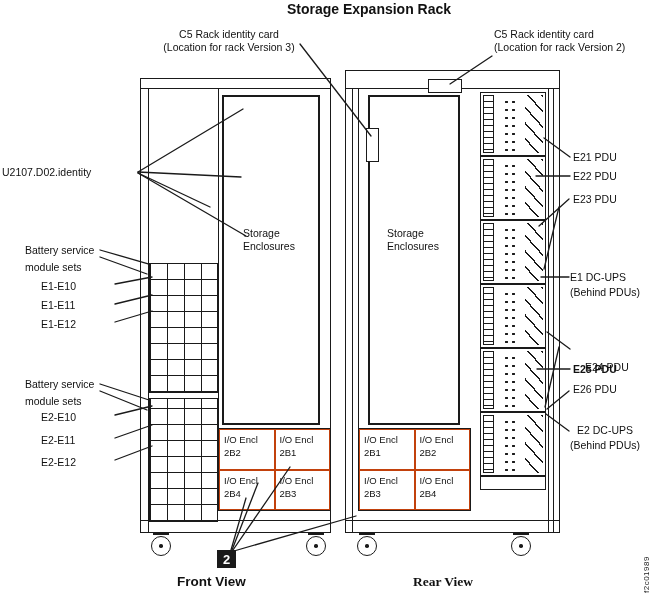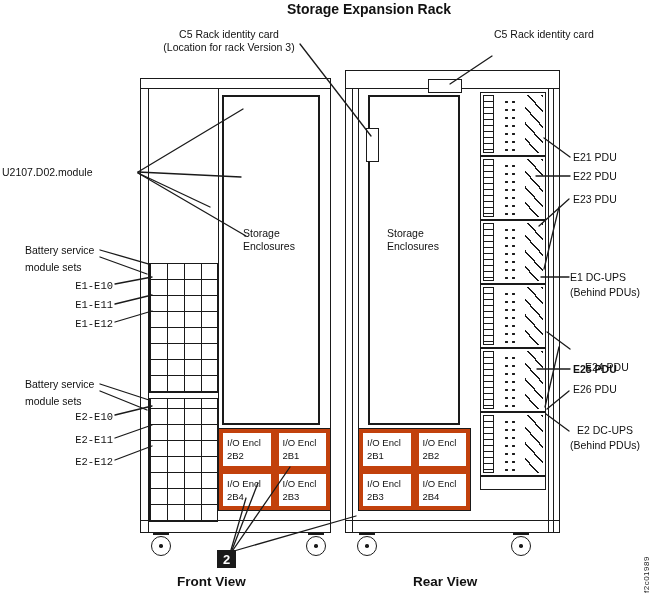--- a/index.html
+++ b/index.html
@@ -31,31 +31,31 @@
     position:absolute;left:20px;top:4px;bottom:4px;width:14px;
     background-image:radial-gradient(circle,#1a1a1a 1.1px,transparent 1.4px);
     background-size:7px 8px;background-position:2px 1px;
   }
   .pdu .hatch{
     position:absolute;right:2px;top:2px;bottom:2px;width:18px;
     background-image:repeating-linear-gradient(48deg,transparent 0 9px,#1a1a1a 9px 10.4px);
   }
   
   .io-grid{border:1.6px solid #1a1a1a;display:grid;grid-template-columns:1fr 1fr;grid-template-rows:1fr 1fr;background:#fff;z-index:3;}
-  .io-cell{border:4px solid #c2410c;font-size:9.5px;line-height:13px;padding:3px 0 0 4px;}
+  .io-cell{border:1px solid #c2410c;font-size:9.5px;line-height:13px;padding:3px 0 0 4px;}
   .io-cell span{display:block;}
   
   .caster{width:20px;height:20px;border:1.5px solid #1a1a1a;border-radius:50%;}
   .caster::after{content:"";position:absolute;left:7px;top:7px;width:3.5px;height:3.5px;background:#1a1a1a;border-radius:50%;}
   .caster::before{content:"";position:absolute;left:1px;right:1px;top:-4px;height:2px;background:#1a1a1a;}
   
   .lbl{font-size:10.5px;line-height:12.5px;white-space:nowrap;z-index:8;}
   .lbl .l{display:block;}
   .lbl.c{text-align:center;}
-  .lbl.r{width:72px;text-align:right;font-family:Liberation Mono, monospace;}
+  .lbl.r{width:72px;text-align:left;}
   .lbl.wide{line-height:17px;}
   .lbl.ups{line-height:15px;}
   .title{font-size:14px;font-weight:bold;white-space:nowrap;transform:translateX(-50%);z-index:8;}
   .view-label{font-size:13.5px;font-weight:bold;white-space:nowrap;z-index:8;}
   .callout{
     background:#1a1a1a;color:#fff;font-size:13px;font-weight:bold;
     width:19px;height:18px;display:flex;align-items:center;justify-content:center;z-index:9;
   }
   .figid{
     font-size:8px;color:#222;letter-spacing:0.5px;
@@ -210,22 +210,23 @@
       <line x1="234" y1="551" x2="356" y2="516"></line>
     </g>
   </svg>
 
   <div class="abs lbl c" style="left:150px;top:28px;width:158px;">
     <span class="l">C5 Rack identity card</span>
     <span class="l">(Location for rack Version 3)</span>
   </div>
   <div class="abs lbl" style="left:494px;top:28px;">
     <span class="l">C5 Rack identity card</span>
-  </div>
-  <div class="abs lbl" style="left:2px;top:166px;">U2107.D02.module</div>
+    <span class="l">(Location for rack Version 2)</span>
+  </div>
+  <div class="abs lbl" style="left:2px;top:166px;">U2107.D02.identity</div>
 
   <div class="abs lbl wide" style="left:25px;top:242px;">
     <span class="l">Battery service</span>
     <span class="l">module sets</span>
   </div>
   <div class="abs lbl r" style="left:41px;top:280px;">E1-E10</div>
   <div class="abs lbl r" style="left:41px;top:299px;">E1-E11</div>
   <div class="abs lbl r" style="left:41px;top:318px;">E1-E12</div>
 
   <div class="abs lbl wide" style="left:25px;top:376px;">
@@ -256,16 +257,16 @@
   <div class="abs lbl" style="left:573px;top:363px;font-weight:bold;">E25 PDU</div>
   <div class="abs lbl" style="left:573px;top:383px;">E26 PDU</div>
   <div class="abs lbl ups" style="left:570px;top:423px;text-align:center;">
     <span class="l">E2 DC-UPS</span>
     <span class="l">(Behind PDUs)</span>
   </div>
 
   <div class="abs callout" style="left:217px;top:550px;">2</div>
 
   <div class="abs view-label" style="left:177px;top:574px;">Front View</div>
-  <div class="abs view-label" style="left:413px;top:574px;">Rear View</div>
+  <div class="abs view-label" style="left:413px;top:574px;font-family:Liberation Serif, serif;">Rear View</div>
 
   <div class="abs figid" style="left:642px;top:541px;height:52px;">f2c01989</div>
 </div>
 
 </body></html>

